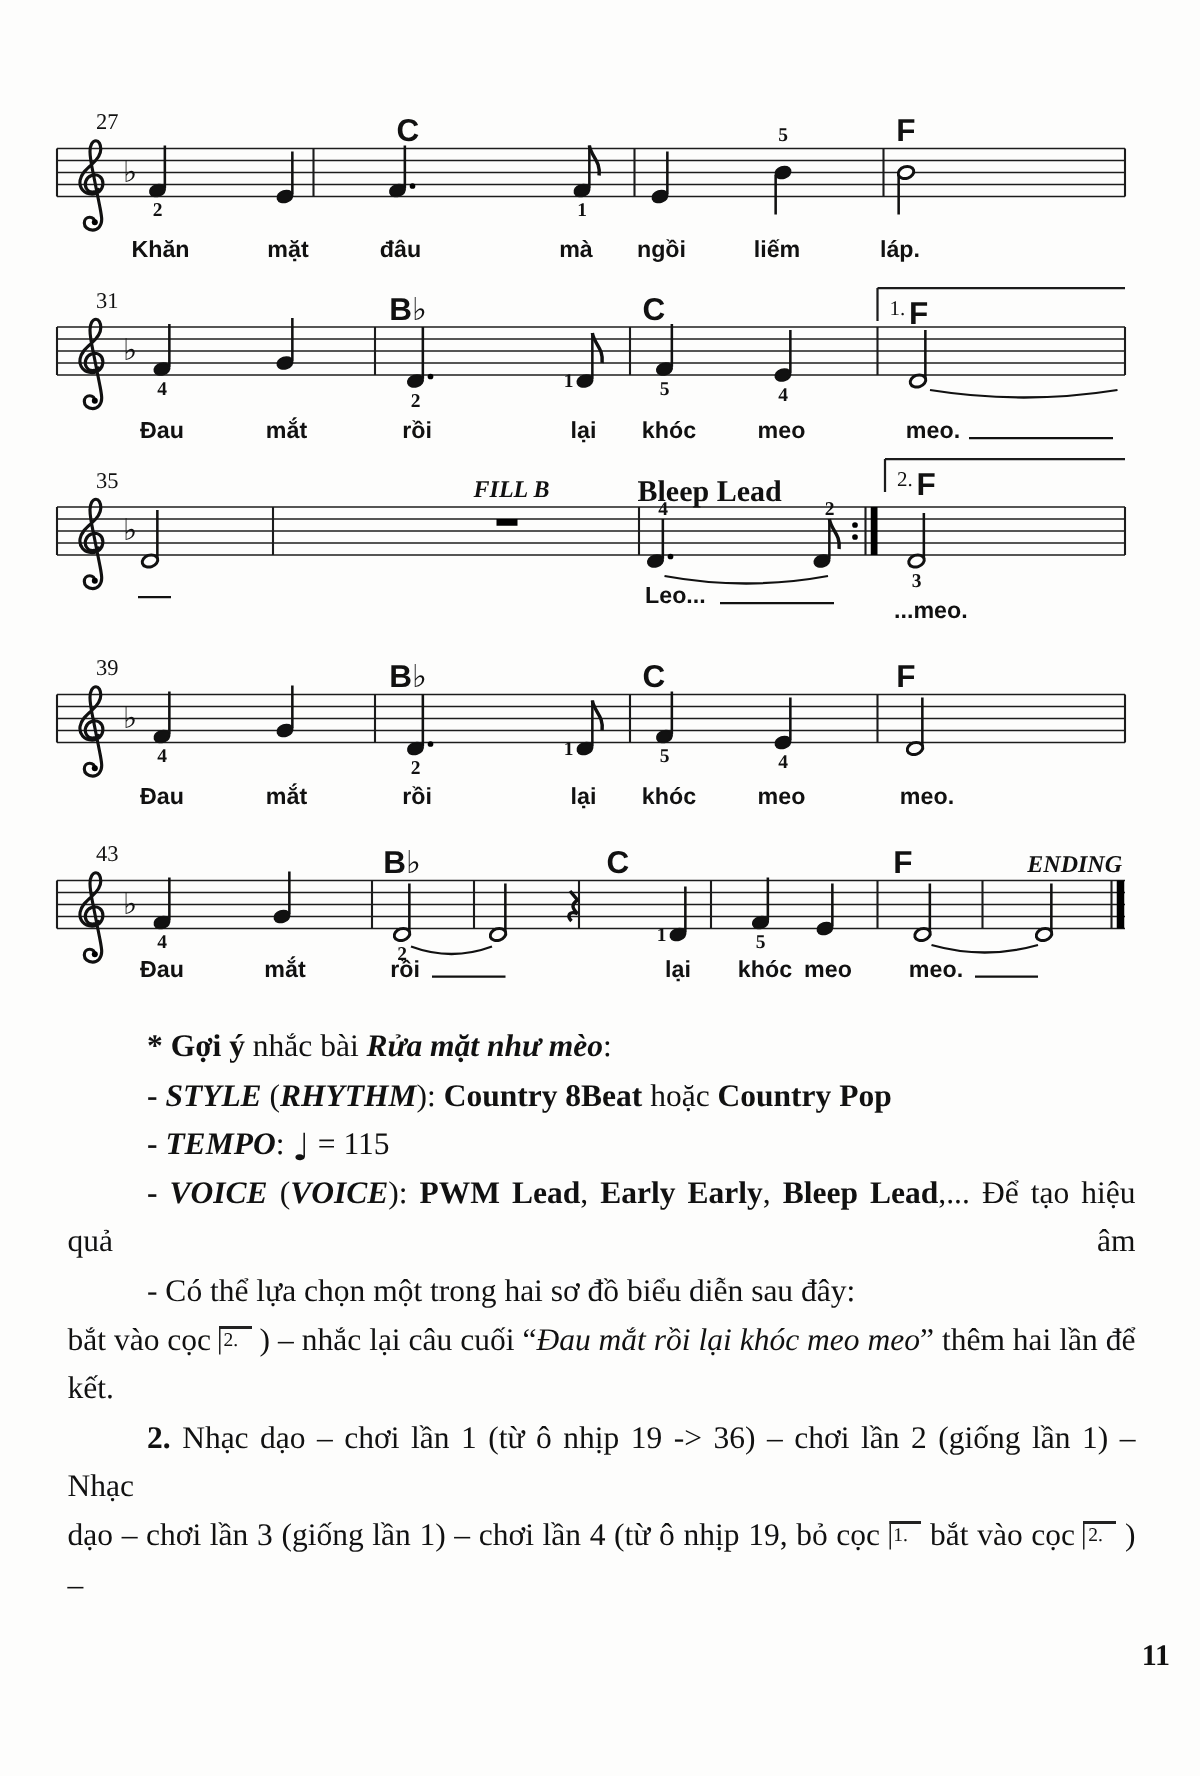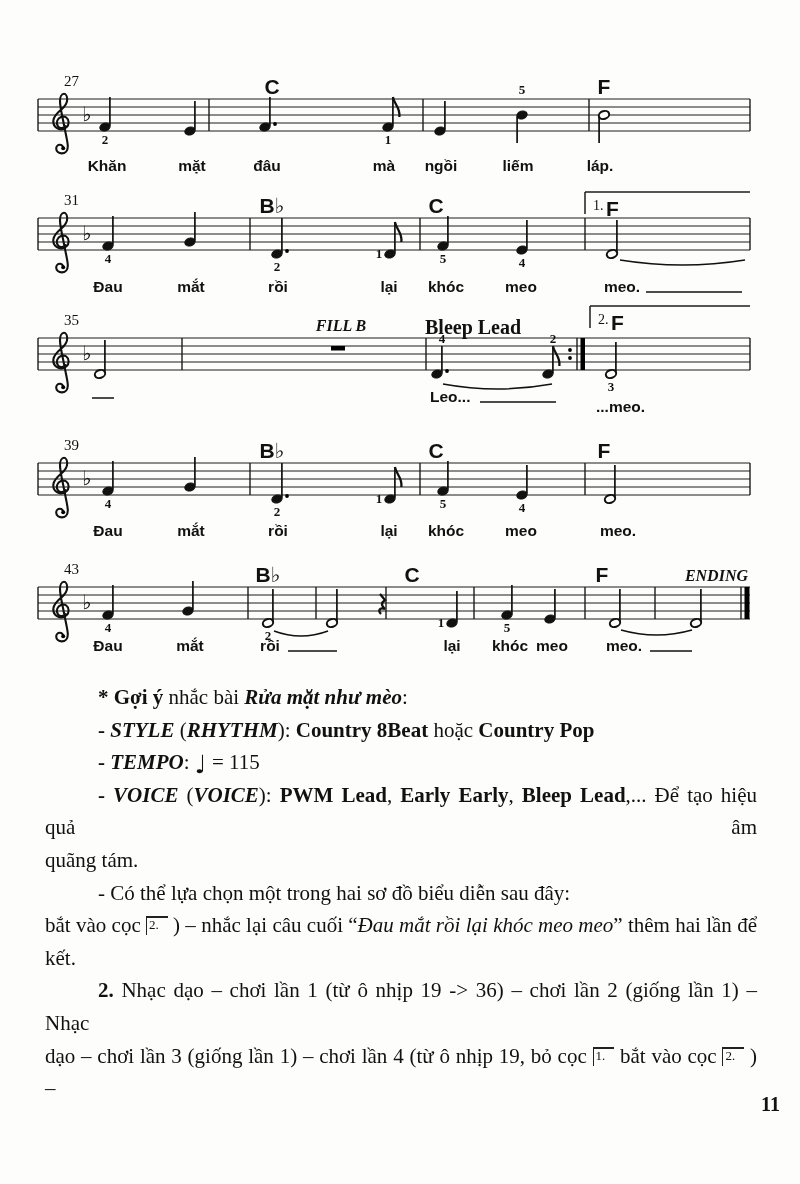--- a/index.html
+++ b/index.html
@@ -299,19 +299,18 @@
       <text x="624" y="104" class="lyr" text-anchor="middle">meo.</text>
       <line x1="288" y1="104" x2="337" y2="104" class="ext"></line>
       <line x1="650" y1="104" x2="692" y2="104" class="ext"></line>
     </svg>
   </div>
 <div id="instructions">
     <div class="tline ind"><span class="b">* Gợi ý </span><span>nhắc bài </span><span class="b i">Rửa mặt như mèo</span><span>:</span></div>
     <div class="tline ind"><span class="b">- </span><span class="b i">STYLE</span><span> (</span><span class="b i">RHYTHM</span><span>): </span><span class="b">Country 8Beat</span><span> hoặc </span><span class="b">Country Pop</span></div>
     <div class="tline ind"><span class="b">- </span><span class="b i">TEMPO</span><span>: </span><span class="qnote">♩</span><span> = 115</span></div>
     <div class="tline ind just"><span class="b">- </span><span class="b i">VOICE</span><span> (</span><span class="b i">VOICE</span><span>): </span><span class="b">PWM Lead</span><span>, </span><span class="b">Early Early</span><span>, </span><span class="b">Bleep Lead</span><span>,... Để tạo hiệu quả âm</span></div>
-    <div class="tline"><span>quãng tám.</span></div>
     <div class="tline ind"><span>- Có thể lựa chọn một trong hai sơ đồ biểu diễn sau đây:</span></div>
     <div class="tline just"><span>bắt vào cọc </span><span class="voltabox">2.</span><span> ) – nhắc lại câu cuối “</span><span class="i">Đau mắt rồi lại khóc meo meo</span><span>” thêm hai lần để kết.</span></div>
     <div class="tline ind just"><span class="b">2.</span><span> Nhạc dạo – chơi lần 1 (từ ô nhịp 19 -&gt; 36) – chơi lần 2 (giống lần 1) – Nhạc</span></div>
     <div class="tline just"><span>dạo – chơi lần 3 (giống lần 1) – chơi lần 4 (từ ô nhịp 19, bỏ cọc </span><span class="voltabox">1.</span><span> bắt vào cọc </span><span class="voltabox">2.</span><span> ) –</span></div>
   </div>
 <div id="pagenum">11</div>
 
 </body></html>

